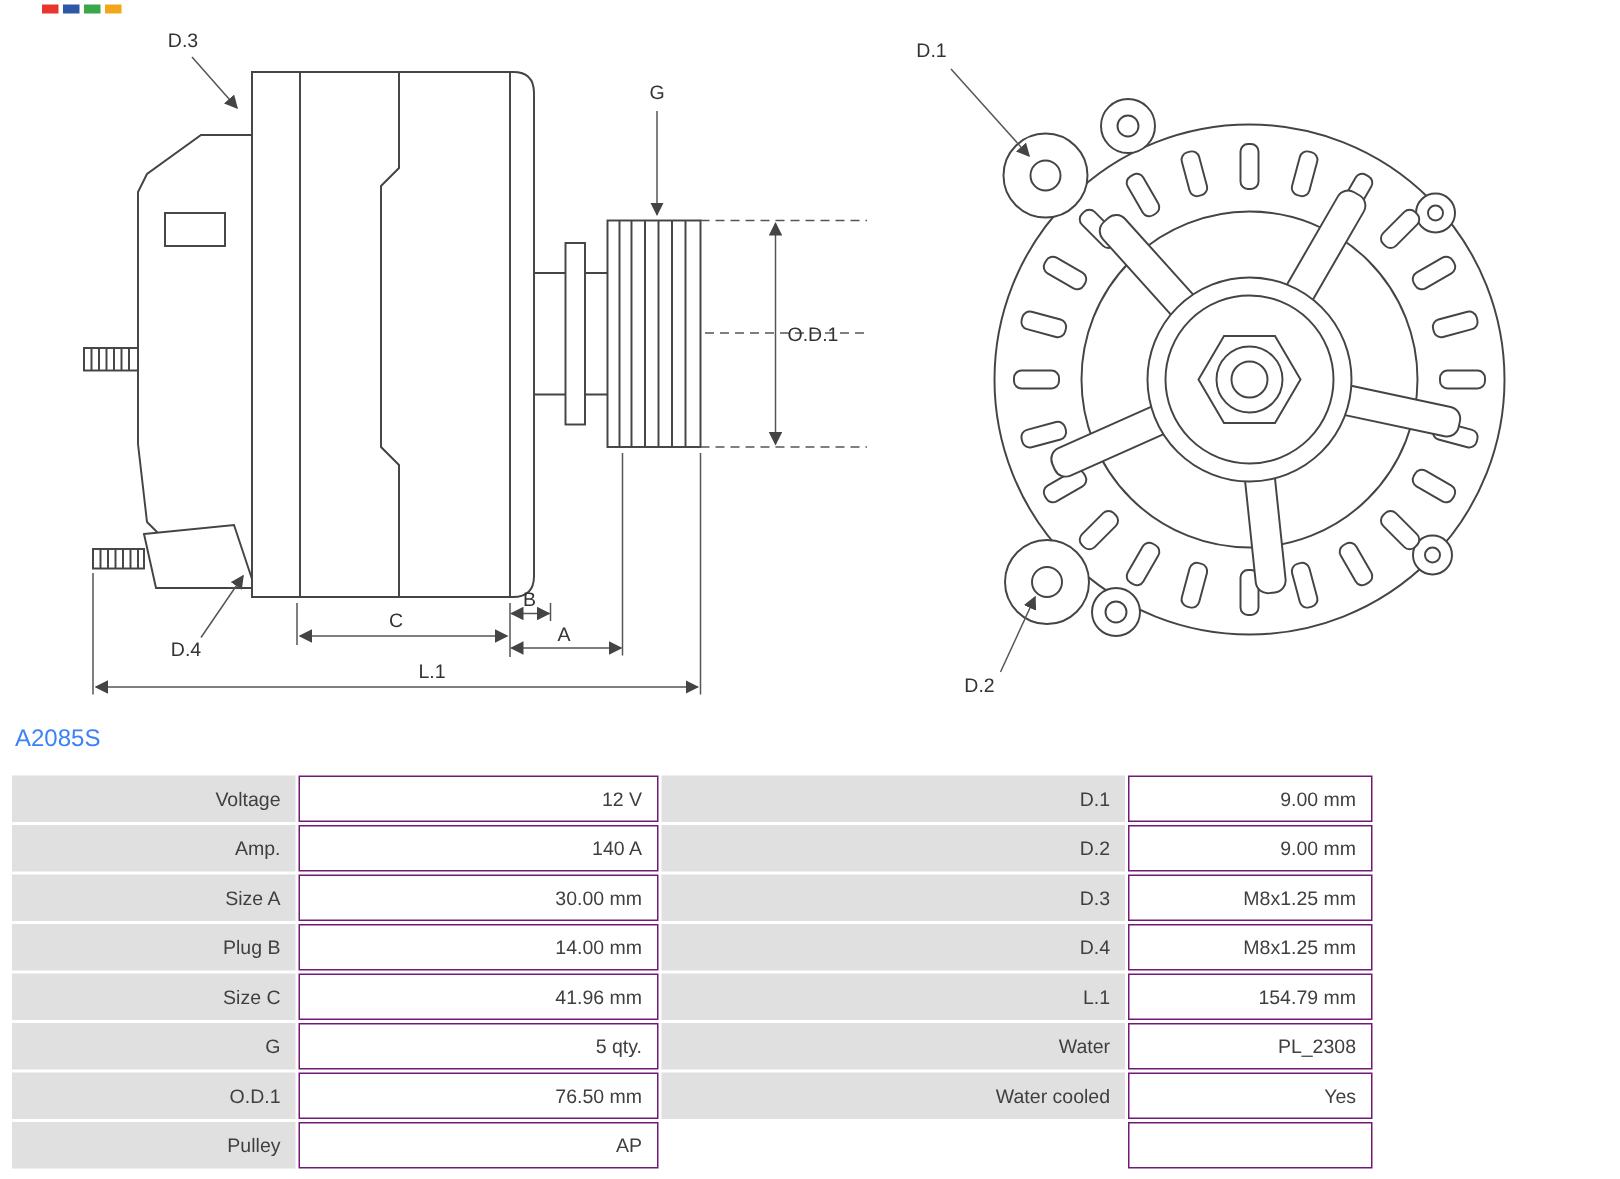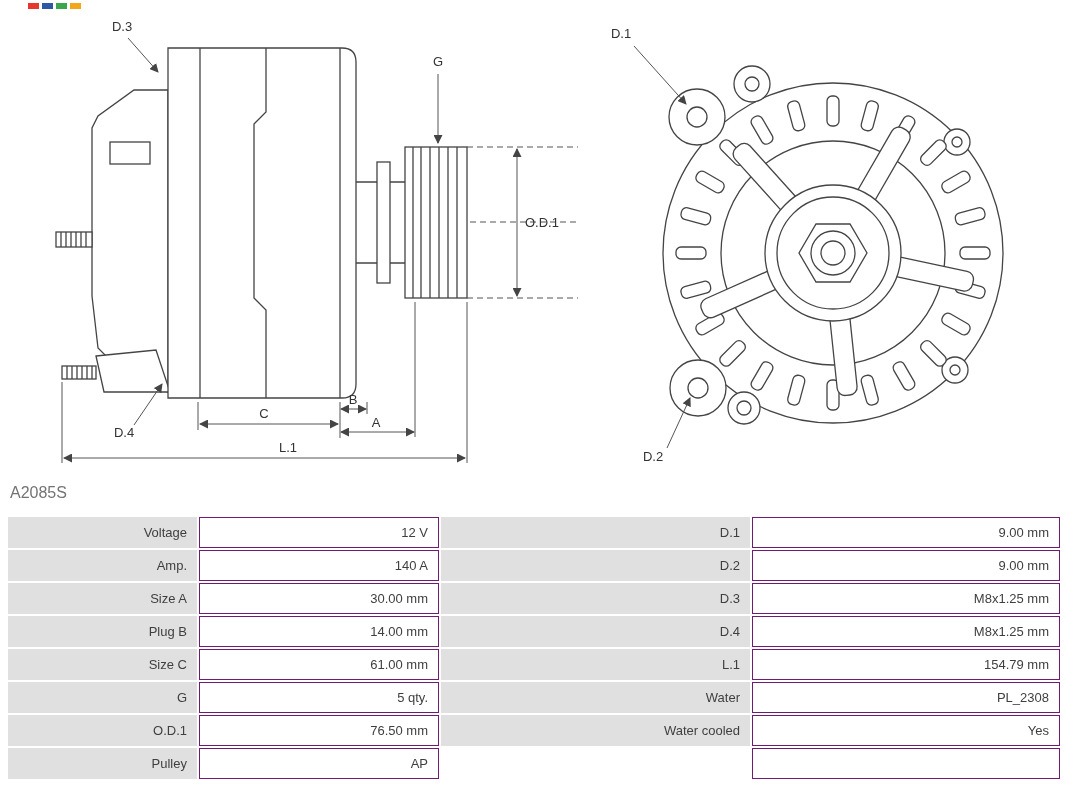--- a/index.html
+++ b/index.html
@@ -9,23 +9,23 @@
   .logo-fragment{position:absolute;left:28px;top:3px;display:flex;gap:3px;}
   .logo-fragment span{width:11px;height:6px;display:inline-block;}
 
   .drawing{position:absolute;left:0;top:0;width:1080px;height:478px;}
   svg .fw{fill:#fff;stroke:#444;stroke-width:1.3;}
   svg .ln{fill:none;stroke:#444;stroke-width:1.3;}
   svg .dim{fill:none;stroke:#555;stroke-width:1;}
   svg .dash{stroke-dasharray:6 4;}
   svg .lbl{font-family:"Liberation Sans",sans-serif;font-size:13px;fill:#333;stroke:none;}
 
-  .part-number{position:absolute;left:10px;top:484px;font-size:16px;color:#737373;}
-
-  .spec-table{position:absolute;left:8px;top:517px;width:1052px;display:grid;
+  .part-number{position:absolute;left:10px;top:484px;font-size:16px;color:#3b82f6;}
+
+  .spec-table{position:absolute;left:8px;top:517px;width:907px;display:grid;
     grid-template-columns:189px 240px 309px 1fr;gap:2px;font-size:13px;}
   .spec-table .row{display:contents;}
   .cell{height:31px;line-height:31px;text-align:right;padding-right:10px;box-sizing:border-box;
     white-space:nowrap;overflow:hidden;color:#3f3f3f;}
   .cell.label{background:#e0e0e0;}
   .cell.value{background:#fff;border:1px solid #701a75;line-height:29px;}
   .cell.label.blank{background:transparent;}
 </style>
 </head>
 <body>
@@ -194,21 +194,21 @@
       <div class="cell value">M8x1.25 mm</div>
     </div>
     <div class="row">
       <div class="cell label">Plug B</div>
       <div class="cell value">14.00 mm</div>
       <div class="cell label">D.4</div>
       <div class="cell value">M8x1.25 mm</div>
     </div>
     <div class="row">
       <div class="cell label">Size C</div>
-      <div class="cell value">61.00 mm</div>
+      <div class="cell value">41.96 mm</div>
       <div class="cell label">L.1</div>
       <div class="cell value">154.79 mm</div>
     </div>
     <div class="row">
       <div class="cell label">G</div>
       <div class="cell value">5 qty.</div>
       <div class="cell label">Water</div>
       <div class="cell value">PL_2308</div>
     </div>
     <div class="row">

